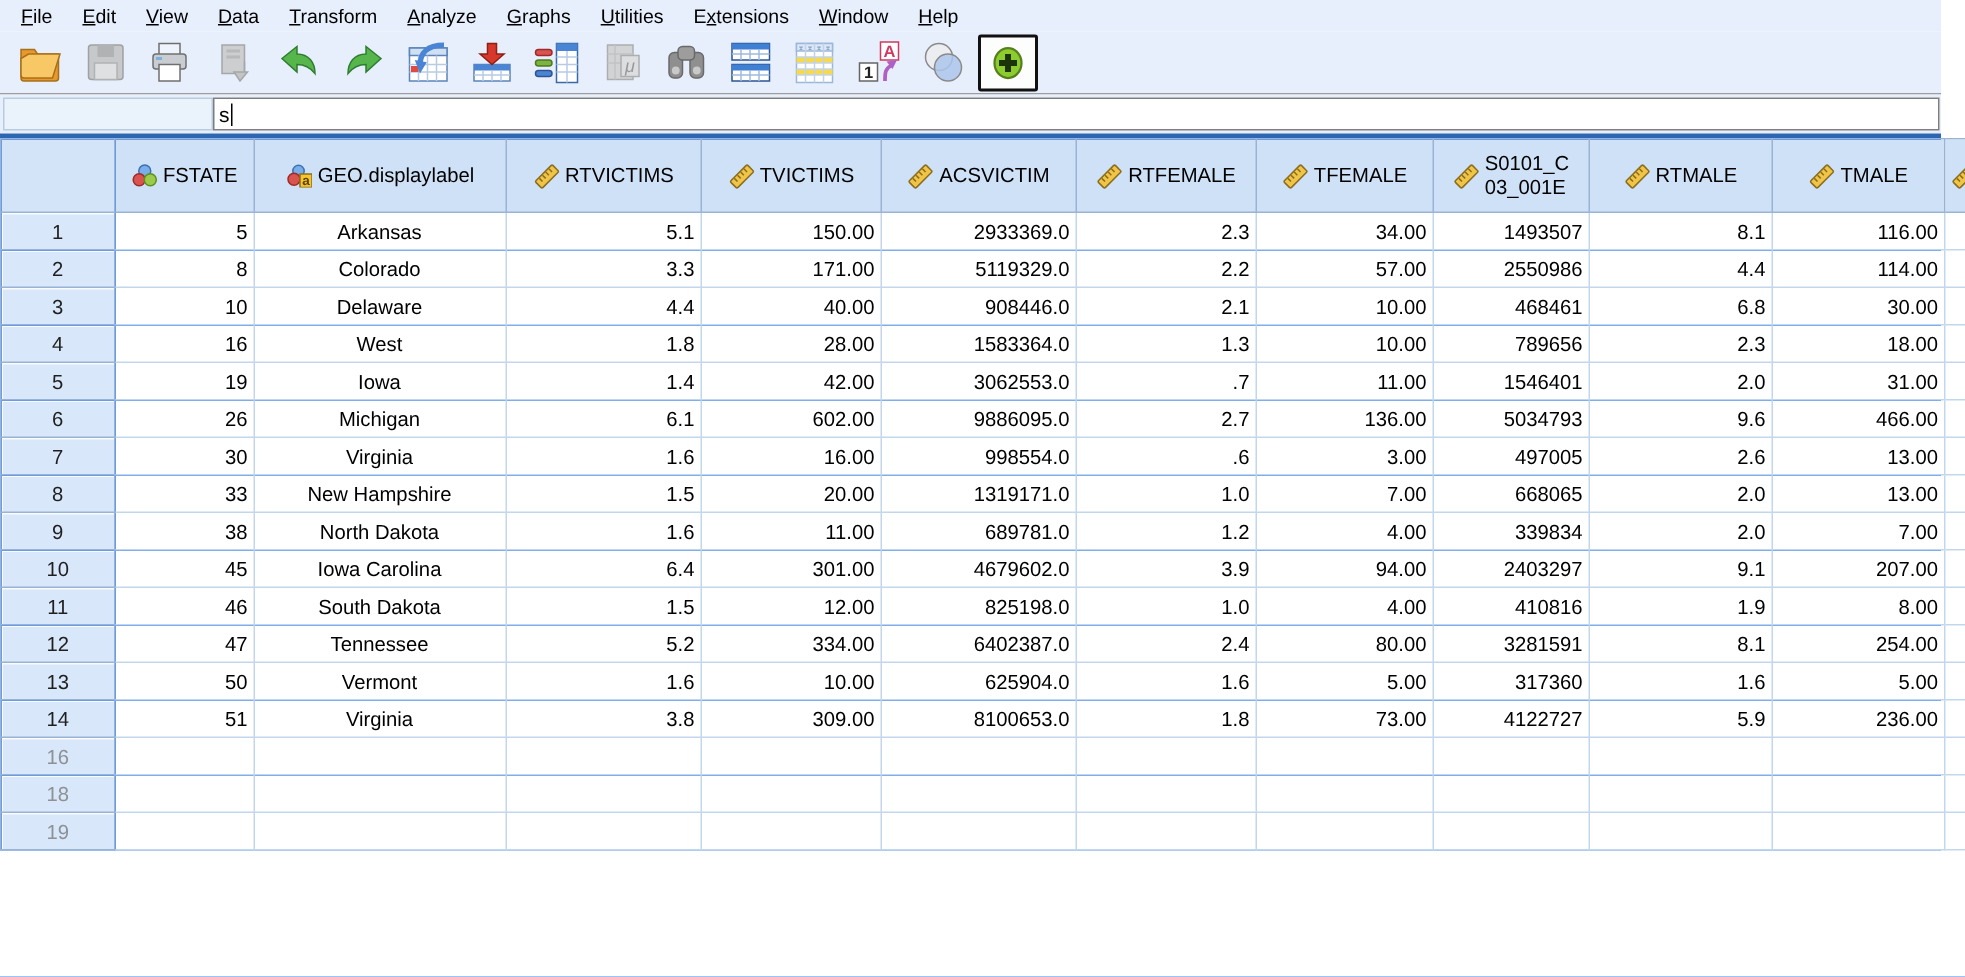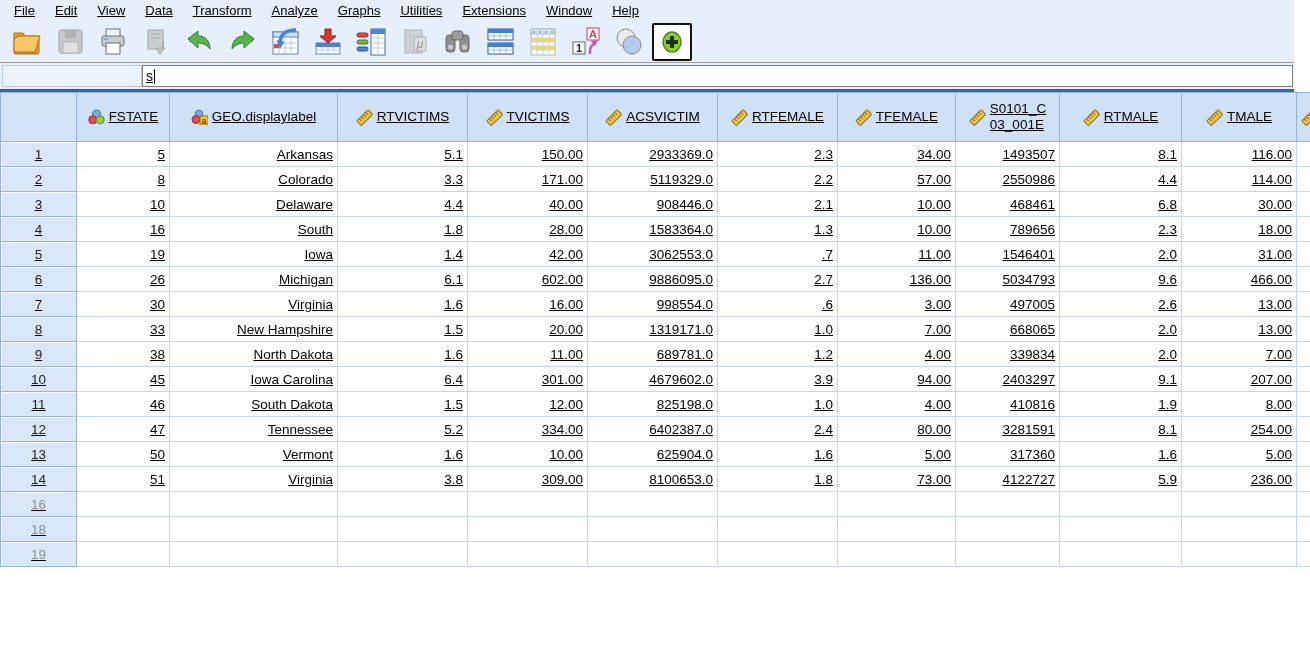--- a/index.html
+++ b/index.html
@@ -1,21 +1,21 @@
 <!DOCTYPE html>
 <html><head>
 <meta charset="utf-8">
 <style>
   html,body{margin:0;padding:0;}
   body{
     width:1310px;height:651px;overflow:hidden;background:#fff;
     font-family:"Liberation Sans",sans-serif;
     -webkit-font-smoothing:antialiased;
   }
-  .app{width:1294px;height:651px;position:relative;text-decoration:underline;}
+  .app{width:1294px;height:651px;position:relative;}
 
   
   .menubar{
     height:21px;background:#e6effb;display:flex;align-items:center;
     font-size:13px;color:#000;padding-left:4px;
   }
   .menu-item{padding:1px 10px;cursor:default;white-space:nowrap;}
   .mkey{text-decoration:underline;}
 
   
@@ -66,21 +66,21 @@
   .hwrap{display:flex;align-items:center;justify-content:center;gap:4px;}
   .hlabel{white-space:pre-line;line-height:1.15;text-align:left;}
   th.rowhead{
     background:#d8e7f9;border:1px solid #9ab3d4;font-weight:400;
     text-align:center;color:#1f1f1f;
     box-shadow:inset 1px 1px 0 rgba(255,255,255,.85);
   }
   th.rowhead.empty{color:#8d9196;}
   td.cell{background:#fff;border:1px solid #c3d7ec;}
   td.cell.num{text-align:right;}
-  td.cell.txt{text-align:right;padding-left:3px;}
+  td.cell.txt{text-align:center;padding-left:3px;}
   .mi{display:inline-flex;flex:none;}
 </style>
 </head>
 <body>
 
 <div class="app">
   <div class="menubar">
       <div class="menu-item"><span></span><span class="mkey">F</span><span>ile</span></div>
       <div class="menu-item"><span></span><span class="mkey">E</span><span>dit</span></div>
       <div class="menu-item"><span></span><span class="mkey">V</span><span>iew</span></div>
@@ -463,21 +463,21 @@
             <td class="cell num">2.1</td>
             <td class="cell num">10.00</td>
             <td class="cell num">468461</td>
             <td class="cell num">6.8</td>
             <td class="cell num">30.00</td>
             <td class="cell"></td>
           </tr>
           <tr>
             <th class="rowhead">4</th>
             <td class="cell num">16</td>
-            <td class="cell txt">South</td>
+            <td class="cell txt">West</td>
             <td class="cell num">1.8</td>
             <td class="cell num">28.00</td>
             <td class="cell num">1583364.0</td>
             <td class="cell num">1.3</td>
             <td class="cell num">10.00</td>
             <td class="cell num">789656</td>
             <td class="cell num">2.3</td>
             <td class="cell num">18.00</td>
             <td class="cell"></td>
           </tr>

